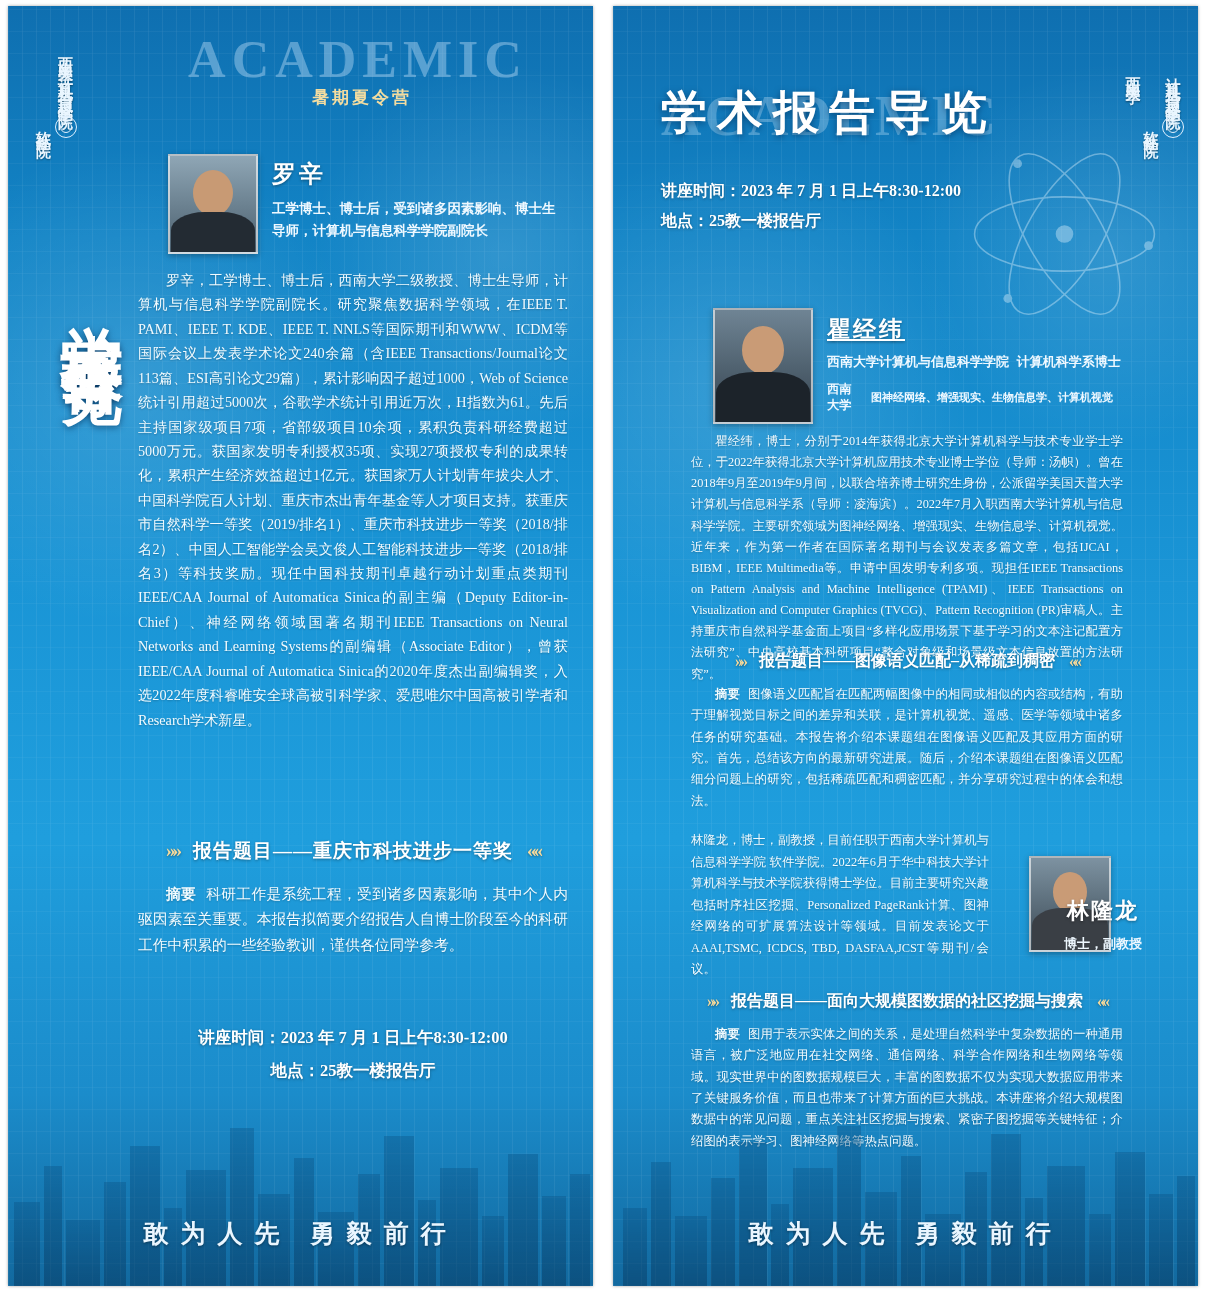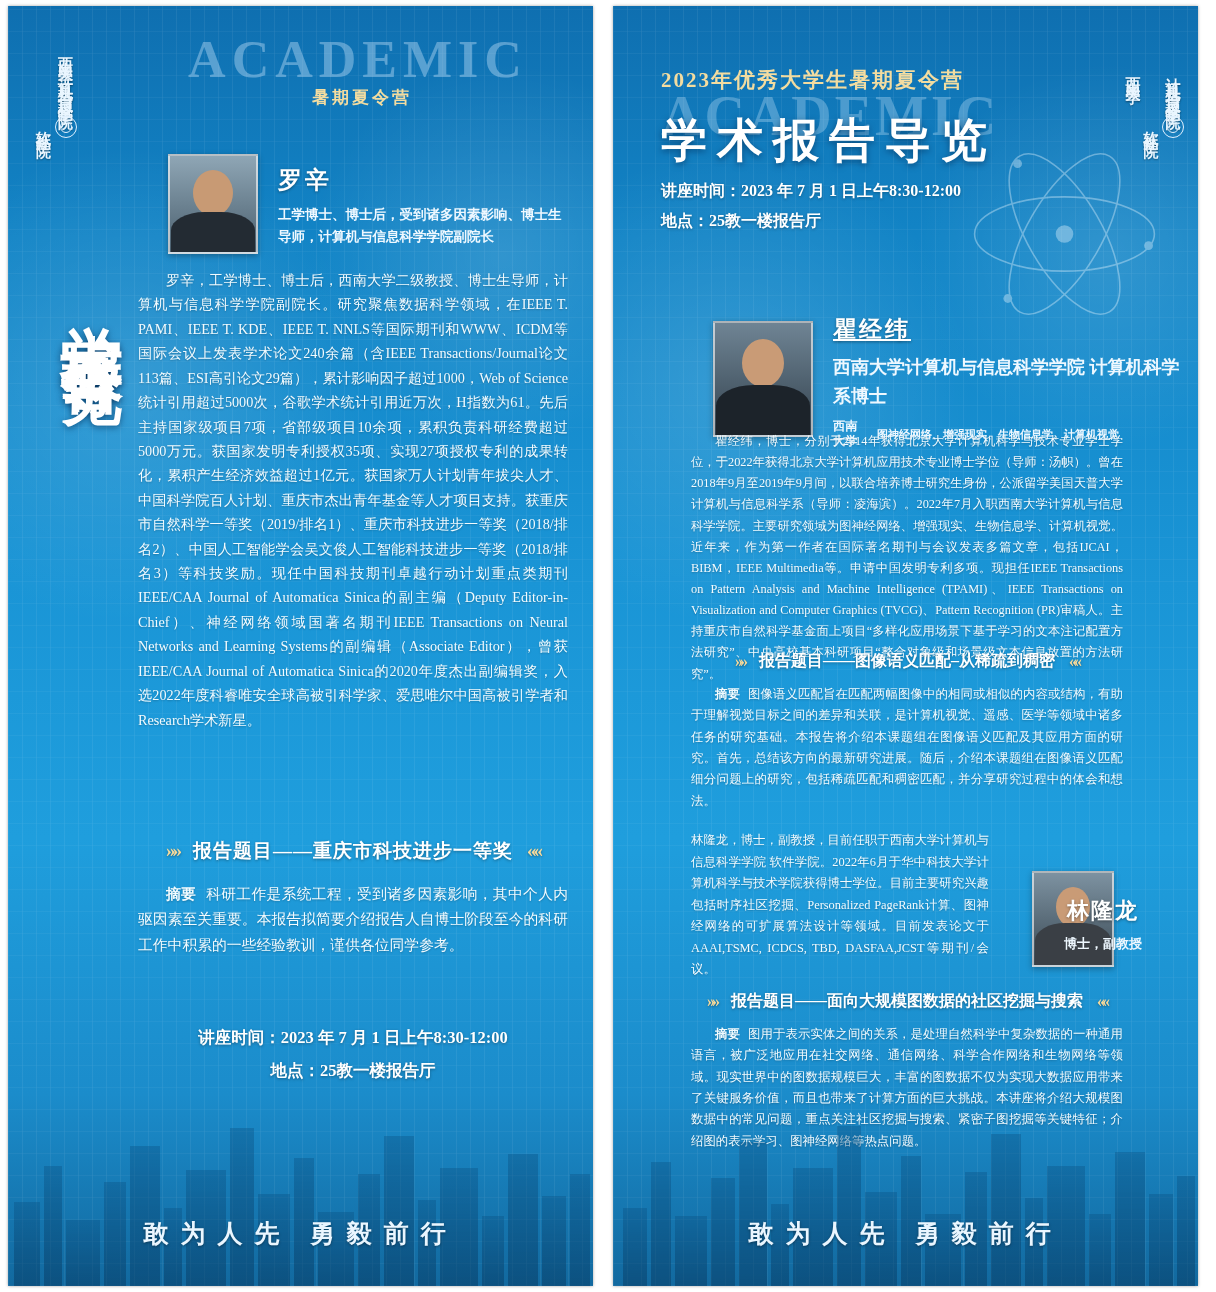--- a/index.html
+++ b/index.html
@@ -35,21 +35,21 @@
     color:rgba(210,235,255,.38);line-height:1;text-transform:uppercase;}
   .p1 .y2023{position:absolute;left:0;right:0;top:22px;color:#f3dca0;font-size:20px;font-weight:700;
     font-family:"Liberation Serif",serif;letter-spacing:1px;text-shadow:0 1px 2px rgba(0,0,0,.35);}
   .p1 .camp{position:absolute;left:8px;right:0;top:52px;color:#f3dca0;font-size:17px;font-weight:700;
     font-family:"Liberation Serif",serif;letter-spacing:3px;}
   .p1 .bigtitle{position:absolute;left:26px;top:270px;width:92px;color:#ffffff;
     font-family:"Liberation Serif",serif;font-size:62px;font-weight:700;line-height:1.12;
     writing-mode:vertical-rl;text-orientation:upright;letter-spacing:8px;
     text-shadow:0 2px 6px rgba(0,40,80,.55);}
   .p1 .lstrip{left:24px;top:40px;}
-  .card{position:absolute;display:flex;gap:20px;align-items:center;}
+  .card{position:absolute;display:flex;gap:14px;align-items:flex-start;}
   .photo{background:#2b3a46;border:2px solid rgba(255,255,255,.6);box-shadow:0 2px 6px rgba(0,0,0,.3);
     position:relative;overflow:hidden;}
   .photo .head{position:absolute;left:50%;transform:translateX(-50%);border-radius:50%;}
   .photo .body{position:absolute;left:50%;transform:translateX(-50%);border-radius:40% 40% 0 0;}
   .name{color:#ffffff;font-family:"Liberation Serif",serif;font-weight:700;text-shadow:0 1px 3px rgba(0,0,0,.4);}
   .sub{color:#eef8ff;font-family:"Liberation Serif",serif;font-weight:700;line-height:1.6;}
   .body-txt{color:#f2fbff;font-family:"Liberation Serif",serif;line-height:1.72;text-align:justify;
     text-shadow:0 1px 2px rgba(0,0,0,.22);}
   .sectitle{display:flex;align-items:center;justify-content:center;gap:14px;color:#ffffff;
     font-family:"Liberation Serif",serif;font-weight:700;text-shadow:0 1px 3px rgba(0,0,0,.35);}
@@ -170,38 +170,37 @@
     </div>
     <div class="vstrip rstrip">
       <span>计算机与信息科学学院</span>
       <span style="display:flex;flex-direction:column;align-items:center;">
         <span class="seal"></span>
         <span>软件学院</span>
       </span>
     </div>
 
     <div class="hdr">
-      <div class="line1">2023年优秀大学生暑期夏令营</div>
       <div class="ghost">ACADEMIC</div>
       <div class="cn">学术报告导览</div>
     </div>
 
     <div class="meta">
       <div>讲座时间：2023 年 7 月 1 日上午8:30-12:00</div>
       <div>地点：25教一楼报告厅</div>
     </div>
 
     <div class="card" style="left:100px;top:302px;width:470px;">
       <div class="photo" style="width:96px;height:112px;background:linear-gradient(180deg,#6f8494,#33424e);">
         <div class="head" style="top:16px;width:42px;height:48px;background:#c99b76;"></div>
         <div class="body" style="top:62px;width:94px;height:52px;background:#1c232a;"></div>
       </div>
       <div style="flex:1;padding-top:6px;">
         <div class="name" style="font-size:23px;letter-spacing:3px;text-decoration:underline;">瞿经纬</div>
-        <div class="sub" style="font-size:18px;margin-top:8px;">西南大学计算机与信息科学学院 计算机科学系博士</div>
+        <div class="sub" style="font-size:13px;margin-top:8px;font-family:Liberation Mono, monospace;">西南大学计算机与信息科学学院 计算机科学系博士</div>
         <div style="display:flex;gap:10px;margin-top:8px;align-items:center;">
           <span class="sub" style="font-size:12.2px;width:34px;line-height:1.3;">西南大学</span>
           <span class="sub" style="font-size:11px;">图神经网络、增强现实、生物信息学、计算机视觉</span>
         </div>
       </div>
     </div>
 
     <div class="body-txt" style="position:absolute;left:78px;top:425px;width:432px;font-size:12.3px;line-height:1.72;text-indent:24px;">瞿经纬，博士，分别于2014年获得北京大学计算机科学与技术专业学士学位，于2022年获得北京大学计算机应用技术专业博士学位（导师：汤帜）。曾在2018年9月至2019年9月间，以联合培养博士研究生身份，公派留学美国天普大学计算机与信息科学系（导师：凌海滨）。2022年7月入职西南大学计算机与信息科学学院。主要研究领域为图神经网络、增强现实、生物信息学、计算机视觉。近年来，作为第一作者在国际著名期刊与会议发表多篇文章，包括IJCAI，BIBM，IEEE Multimedia等。申请中国发明专利多项。现担任IEEE Transactions on Pattern Analysis and Machine Intelligence (TPAMI)、IEEE Transactions on Visualization and Computer Graphics (TVCG)、Pattern Recognition (PR)审稿人。主持重庆市自然科学基金面上项目“多样化应用场景下基于学习的文本注记配置方法研究”、中央高校基本科研项目“整合对象级和场景级文本信息放置的方法研究”。</div>
 
     <div class="sectitle" style="position:absolute;left:78px;top:645px;width:432px;font-size:16px;">

